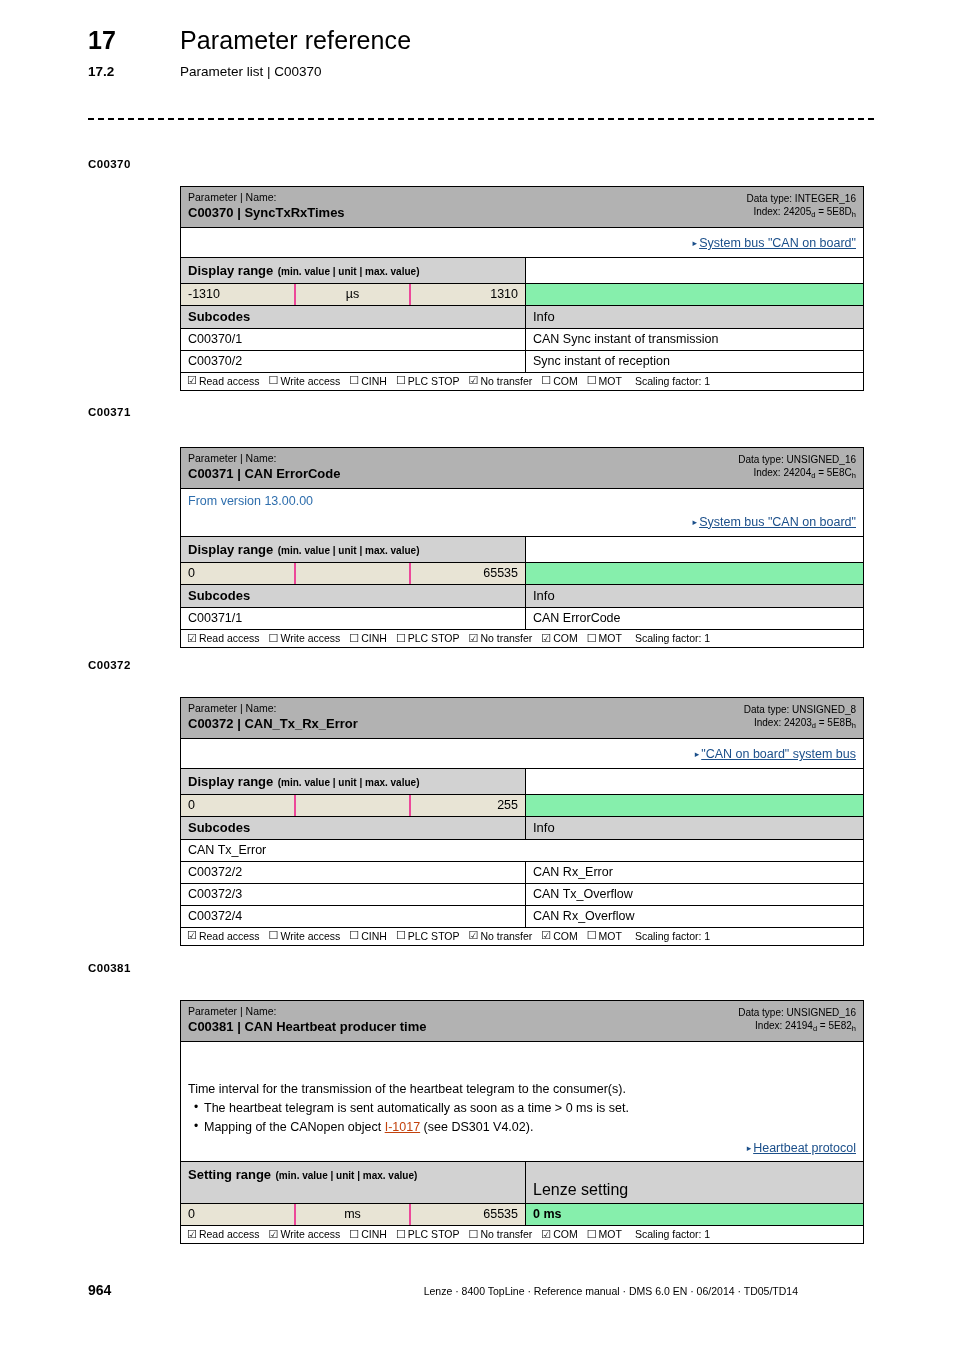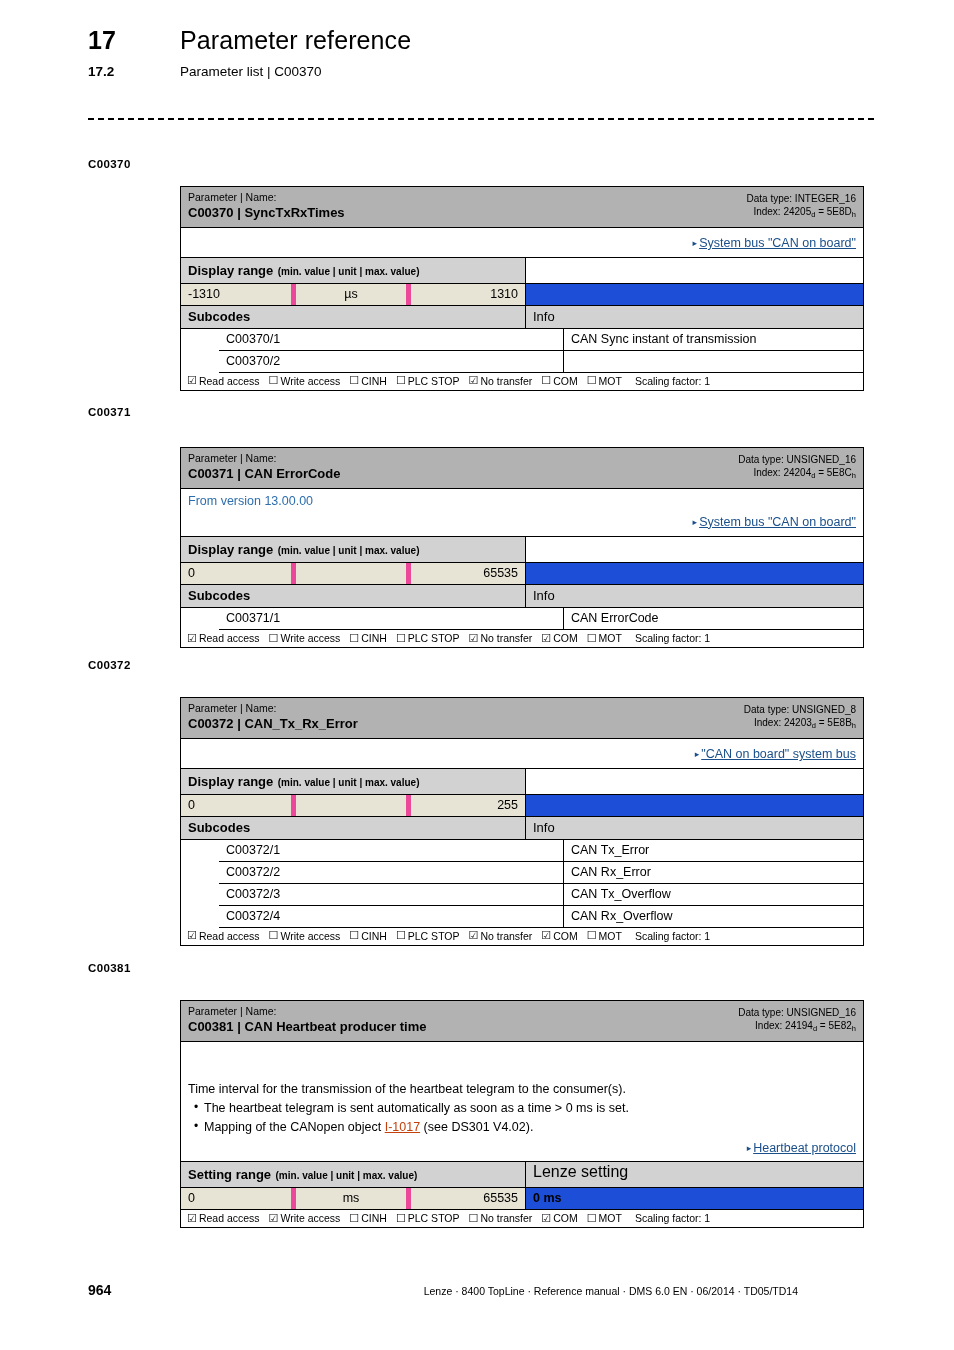--- a/index.html
+++ b/index.html
@@ -198,53 +198,53 @@
     width: 345px;
     box-sizing: border-box;
     background: #d2d2d2;
     padding: 3px 7px 4px 7px;
     border-right: 1.5px solid #000000;
   }
   .range-hdr .rh-right {
     flex: 1;
     box-sizing: border-box;
     background: #d2d2d2;
-    padding: 1px 7px 4px 7px;
+    padding: 19px 7px 4px 7px;
   }
   .range-hdr .rh-right.blank { background: #ffffff; }
   .rh-title {
     font-size: 13px;
     font-weight: bold;
   }
   .rh-sub {
     font-size: 10px;
     font-weight: bold;
   }
   .range-vals {
     display: flex;
     border-bottom: 1.5px solid #000000;
   }
   .rv-cell {
     background: #e8e4d5;
     box-sizing: border-box;
     font-size: 12.5px;
     padding: 3px 7px 4px 7px;
-    border-right: 5px solid #ec4899;
+    border-right: 2px solid #ec4899;
   }
   .rv-min { width: 115px; }
   .rv-unit { width: 115px; text-align: center; }
   .rv-max {
     width: 115px;
     text-align: right;
     border-right: 1.5px solid #000000;
   }
   .rv-right {
     flex: 1;
     box-sizing: border-box;
-    background: #1d4ed8;
+    background: #86efac;
     font-size: 12.5px;
     font-weight: bold;
     padding: 3px 7px 4px 7px;
   }
 
   
   .sc-hdr {
     display: flex;
     background: #d2d2d2;
     border-bottom: 1px solid #000000;
@@ -260,21 +260,20 @@
   .sc-hdr .sc-right {
     flex: 1;
     box-sizing: border-box;
     padding: 3px 7px 4px 7px;
     font-size: 13px;
     font-weight: normal;
   }
   .sc-row {
     display: flex;
     border-bottom: 1px solid #000000;
-    margin-left: 38px;
   }
   .sc-row:last-of-type { border-bottom: 1.5px solid #000000; }
   .sc-row .sc-left {
     width: 345px;
     box-sizing: border-box;
     padding: 3px 7px 4px 7px;
     border-right: 1.5px solid #000000;
     font-size: 12.5px;
   }
   .sc-row .sc-right {
@@ -366,20 +365,21 @@
         <div class="sc-hdr">
           <div class="sc-left">Subcodes</div>
           <div class="sc-right">Info</div>
         </div>
         <div class="sc-row">
           <div class="sc-left">C00370/1</div>
           <div class="sc-right">CAN Sync instant of transmission</div>
         </div>
         <div class="sc-row">
           <div class="sc-left">C00370/2</div>
+          <div class="sc-right">Sync instant of reception</div>
         </div>
         <div class="access-row">
           <span class="acc-item">
             <span class="acc-box">☑</span>
             <span>Read access</span>
           </span>
           <span class="acc-item">
             <span class="acc-box">☐</span>
             <span>Write access</span>
           </span>
@@ -495,21 +495,20 @@
           <div class="rv-cell rv-min">0</div>
           <div class="rv-cell rv-unit"></div>
           <div class="rv-cell rv-max">255</div>
           <div class="rv-right"></div>
         </div>
         <div class="sc-hdr">
           <div class="sc-left">Subcodes</div>
           <div class="sc-right">Info</div>
         </div>
         <div class="sc-row">
-          <div class="sc-left">C00372/1</div>
           <div class="sc-right">CAN Tx_Error</div>
         </div>
         <div class="sc-row">
           <div class="sc-left">C00372/2</div>
           <div class="sc-right">CAN Rx_Error</div>
         </div>
         <div class="sc-row">
           <div class="sc-left">C00372/3</div>
           <div class="sc-right">CAN Tx_Overflow</div>
         </div>

